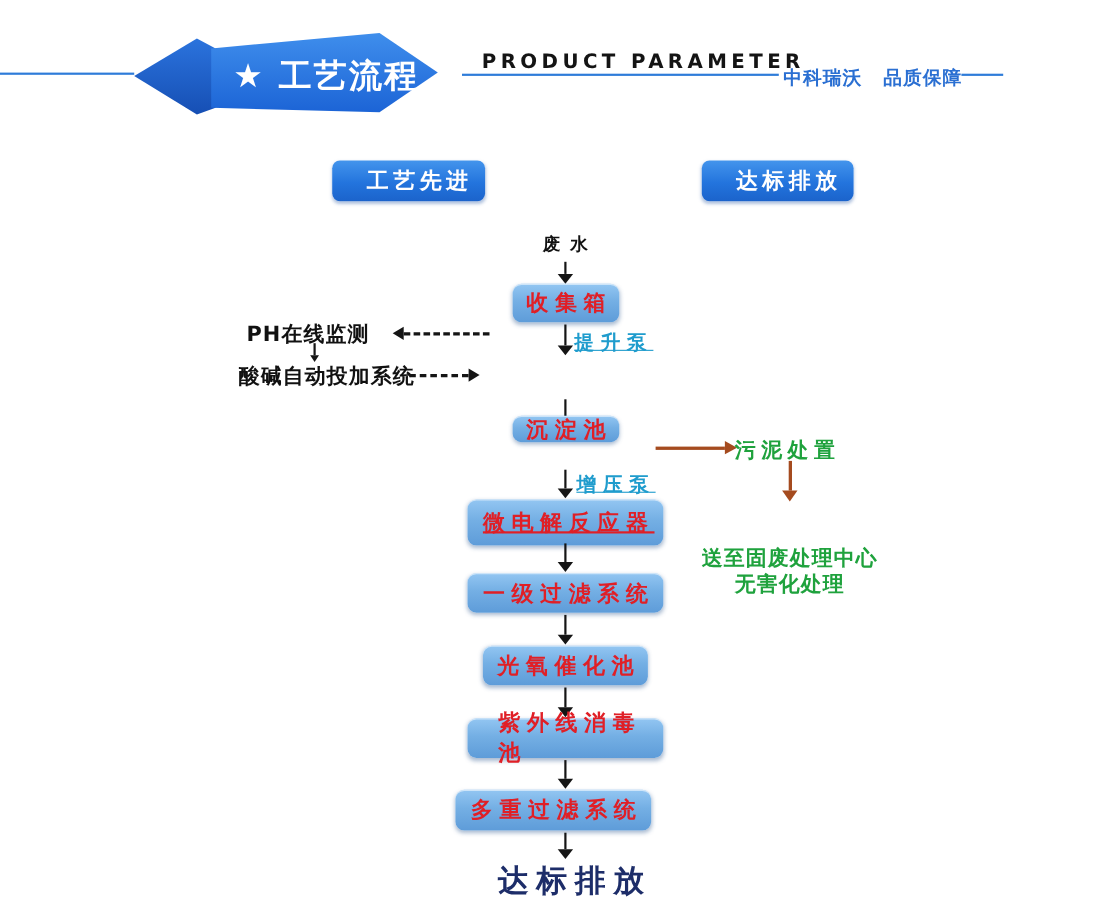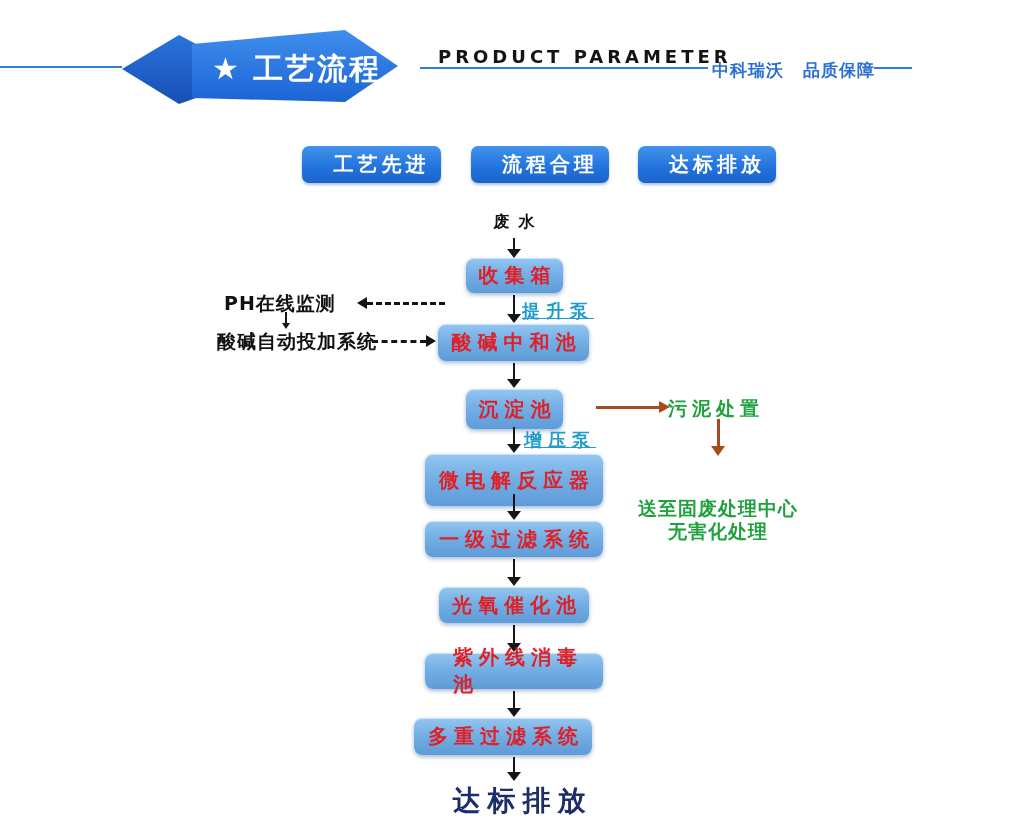--- a/index.html
+++ b/index.html
@@ -38,22 +38,22 @@
   .badge-3{left:614px;width:138px;}
 
   
   .fbox{position:absolute;display:flex;align-items:center;justify-content:center;
     background:linear-gradient(180deg,#93c6f2 0%,#74afe4 45%,#5e9cd9 100%);
     border-radius:8px;color:var(--box-text-red);font-size:20px;font-weight:bold;
     letter-spacing:6px;padding-left:6px;
     box-shadow:0 2px 4px rgba(60,100,150,.45), inset 0 1px 0 rgba(255,255,255,.55);}
   .fbox-1{left:466px;top:258px;width:97px;height:35px;}
   .fbox-2{left:438px;top:324px;width:151px;height:37px;}
-  .fbox-3{left:466px;top:389px;width:97px;height:40px;font-family:Liberation Serif, serif;}
-  .fbox-4{left:425px;top:454px;width:178px;height:52px;}
+  .fbox-3{left:466px;top:378px;width:97px;height:24px;font-family:Liberation Serif, serif;}
+  .fbox-4{left:425px;top:454px;width:178px;height:42px;text-decoration:underline;}
   .fbox-5{left:425px;top:521px;width:178px;height:36px;}
   .fbox-6{left:439px;top:587px;width:150px;height:36px;}
   .fbox-7{left:425px;top:653px;width:178px;height:36px;padding-left:28px;}
   .fbox-8{left:414px;top:718px;width:178px;height:37px;}
 
   
   .source-label{position:absolute;left:464px;top:212px;width:100px;text-align:center;
     color:#111;font-size:16px;font-weight:bold;letter-spacing:9px;padding-left:9px;}
   .outcome-label{position:absolute;left:434px;top:782px;width:170px;text-align:center;
     color:var(--outcome-navy);font-size:28px;font-weight:bold;letter-spacing:7px;padding-left:7px;}
@@ -129,23 +129,20 @@
     <text x="212" y="79" font-size="30" font-weight="bold" fill="#ffffff" letter-spacing="2">★ 工艺流程</text>
   </svg>
   <div class="section-title">PRODUCT PARAMETER</div>
   <div class="h-line h-line-right"></div>
   <div class="brand-text">中科瑞沃 品质保障</div>
   <div class="h-line h-line-brand"></div>
 
   <div class="badge badge-1">
     <span>工艺先进</span>
   </div>
-  <div class="badge badge-2">
-    <span>流程合理</span>
-  </div>
   <div class="badge badge-3">
     <span>达标排放</span>
   </div>
 
   <div class="source-label">废水</div>
 
   <div class="v-arrow va-1">
     <span class="shaft"></span>
       <span class="head"></span>
   </div>
@@ -168,23 +165,20 @@
   <div class="v-arrow mini va-ph">
     <span class="shaft"></span>
       <span class="head"></span>
   </div>
   <div class="side-note note-dosing">酸碱自动投加系统</div>
   <div class="dash-arrow da-dosing">
     <span class="dashes"></span>
       <span class="tri-right"></span>
   </div>
 
-  <div class="fbox fbox-2">
-    <span>酸碱中和池</span>
-  </div>
 
   <div class="v-arrow va-3">
     <span class="shaft"></span>
       <span class="head"></span>
   </div>
 
   <div class="fbox fbox-3">
     <span>沉淀池</span>
   </div>
 

